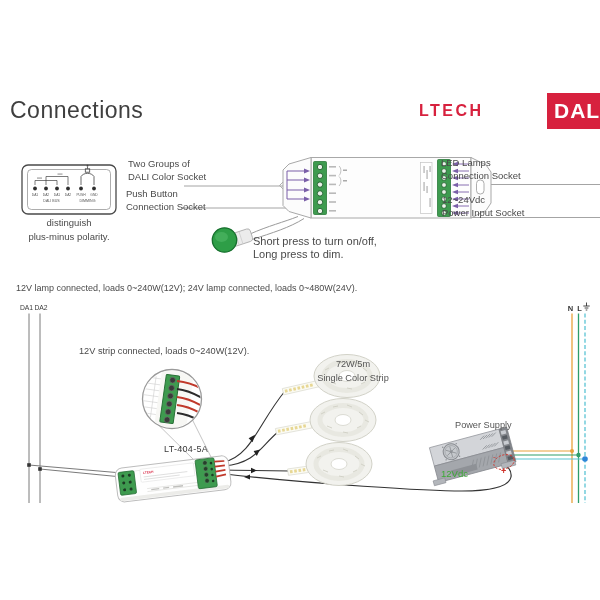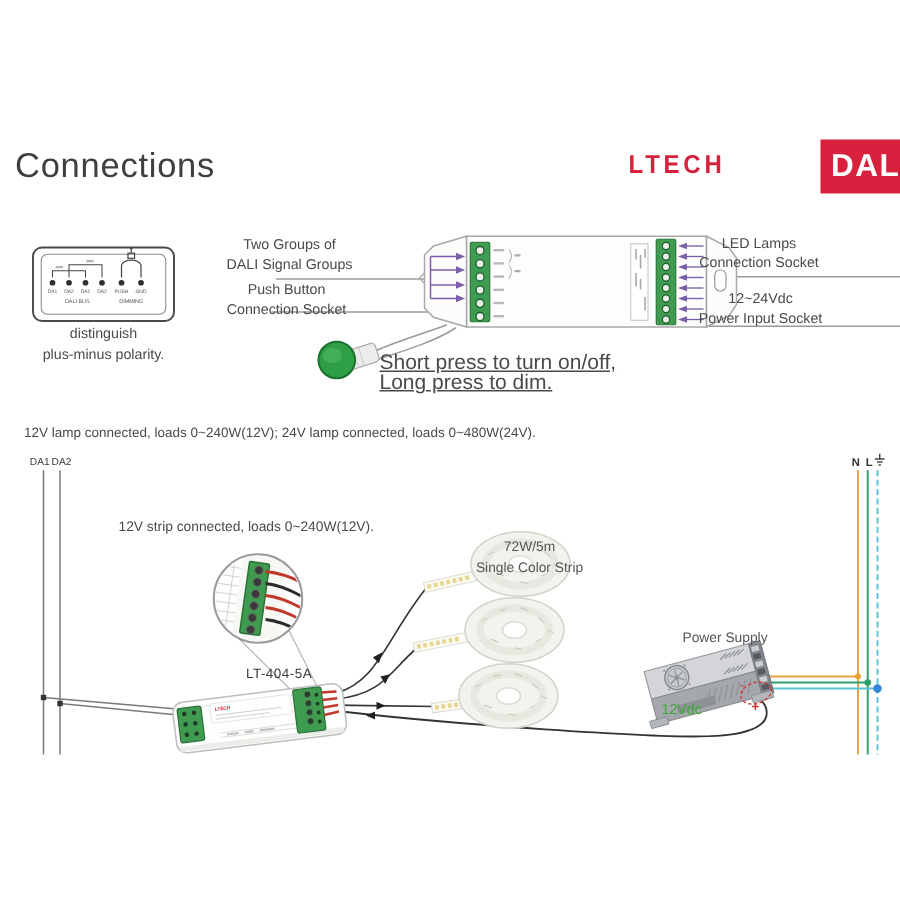--- a/index.html
+++ b/index.html
@@ -14,25 +14,25 @@
   svg{position:absolute;left:0;top:0;z-index:1;}
   .txt{position:absolute;z-index:2;}
   .title{left:10px;top:97px;font-size:23px;letter-spacing:.5px;color:#3F3F3F;}
   .brand{left:419px;top:102px;font-size:16px;font-weight:800;letter-spacing:2.5px;
          color:var(--brand_red);transform:scaleY(1.08);}
   .badge{left:547px;top:93px;width:62px;height:36px;background:var(--brand_red);
          display:flex;align-items:center;padding-left:7px;box-sizing:border-box;
          overflow:hidden;}
   .badge span{color:#fff;font-size:21px;font-weight:700;letter-spacing:1px;white-space:nowrap;}
   .lbl{font-size:9.5px;line-height:12.5px;color:var(--text_dark);}
-  .r{text-align:center;}
+  .r{text-align:left;}
   .c{text-align:center;}
   .note{font-size:9px;color:var(--text_dark);}
   .boxcap{left:13px;top:216px;width:112px;text-align:center;font-size:9.5px;line-height:14px;}
-  .btnnote{left:253px;top:235px;font-size:14px;line-height:13px;text-decoration:underline;}
+  .btnnote{left:253px;top:235px;font-size:11px;line-height:13px;}
   .loads{left:16px;top:283px;}
   .stripnote{left:79px;top:346px;font-size:9.2px;}
   .model{left:146px;top:444px;font-size:9px;letter-spacing:.3px;color:#3a3a3a;padding-left:18px;}
   .stripcap{left:294px;top:330px;width:118px;font-size:9.2px;line-height:13.5px;color:var(--text_mid);margin-top:28px;}
   .psu{left:455px;top:420px;font-size:9.2px;color:var(--text_mid);}
   .dcv{left:441px;top:468px;font-size:9.5px;color:var(--dc_green);}
   .lblblock span{display:block;}
 </style>
 </head>
 <body>
@@ -378,21 +378,21 @@
     <span>DALI</span>
   </div>
 
   <div class="txt lbl boxcap lblblock">
     <span>distinguish</span>
     <span>plus-minus polarity.</span>
   </div>
 
   <div class="txt lbl r lblblock" style="left:128px;top:158px;width:130px;">
     <span>Two Groups of</span>
-    <span>DALI Signal Groups</span>
+    <span>DALI Color Socket</span>
   </div>
   <div class="txt lbl r lblblock" style="left:126px;top:188px;width:130px;">
     <span>Push Button</span>
     <span>Connection Socket</span>
   </div>
   <div class="txt lbl r lblblock" style="left:441px;top:157px;width:130px;">
     <span>LED Lamps</span>
     <span>Connection Socket</span>
   </div>
   <div class="txt lbl r lblblock" style="left:442px;top:194px;width:130px;">

